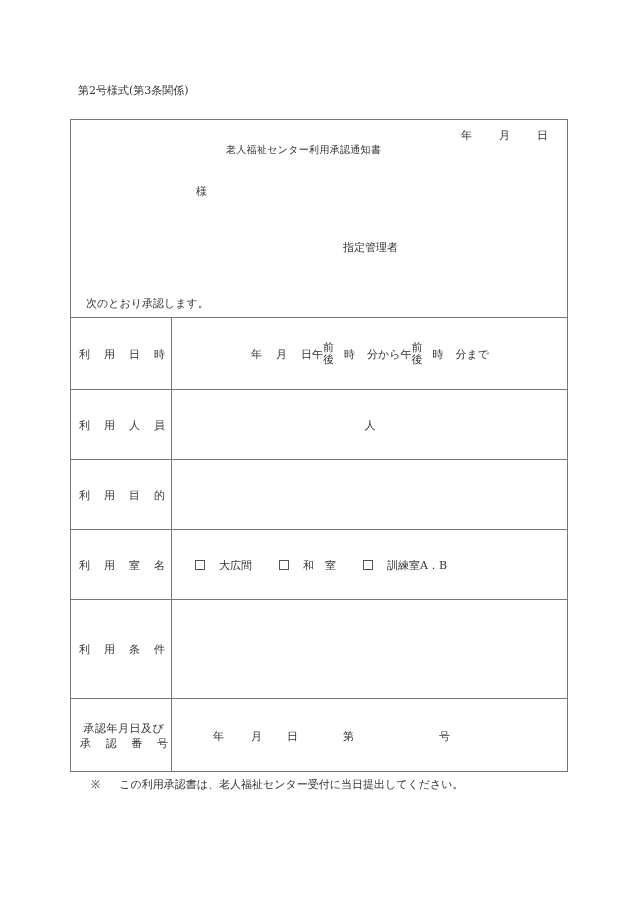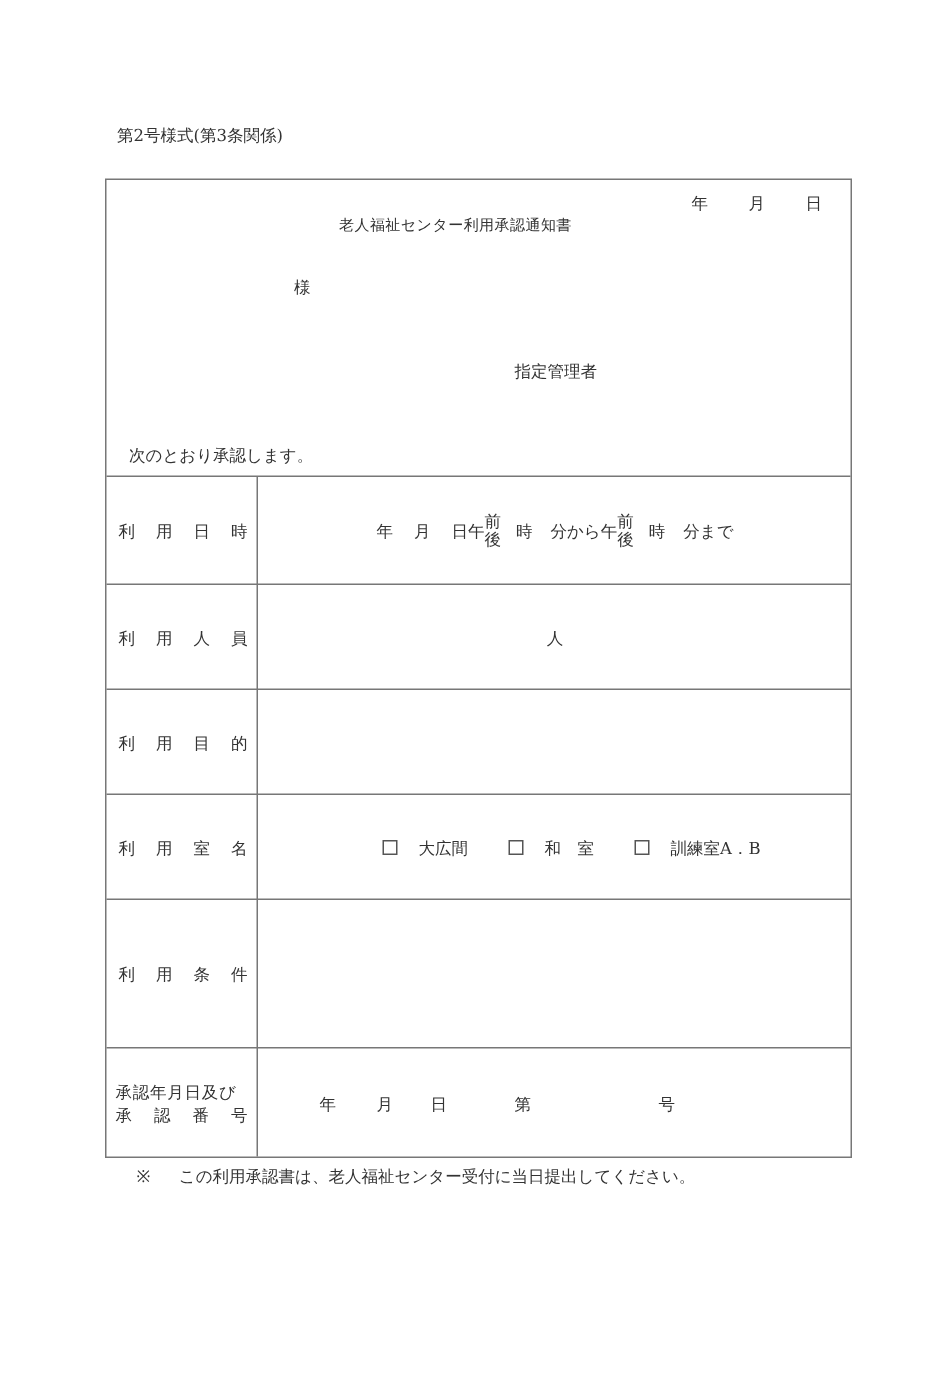--- a/index.html
+++ b/index.html
@@ -9,21 +9,21 @@
   .form-no { left:78px; top:83px; font-size:11px; }
   .title { left:226px; top:103px; font-size:10px; letter-spacing:0.3px;margin-top:40px; }
   .frame { position:absolute; left:70px; top:119px; width:498px; height:653px;
            border:1.5px solid #777; box-sizing:border-box; }
   .hline { position:absolute; left:0; width:100%; height:0; border-top:1.5px solid #777; }
   .vline { position:absolute; top:198px; bottom:0; left:100px; width:0; border-left:1.5px solid #777; }
   .label { position:absolute; left:0; width:100px; display:flex; align-items:center; }
   .label span.spaced { display:flex; justify-content:space-between; width:86px; margin-left:8px; }
   .cell { position:absolute; left:102px; right:0; display:flex; align-items:center; }
   .ruby { display:inline-flex; flex-direction:column; line-height:12px; vertical-align:middle; font-size:11px; }
-  .rooms { flex-direction:column; align-items:center; padding-left:22px; }
+  .rooms { flex-direction:column; align-items:flex-start; padding-left:22px; }
   .room-row { display:flex; height:28px; align-items:center; }
   .room { display:flex; align-items:center; }
   .box { display:inline-block; width:8px; height:8px; border:1px solid #555; margin-right:14px; }
   .note { left:91px; top:776px; font-size:11px; }
 </style>
 </head>
 <body>
 
 <div class="abs form-no">第2号様式(第3条関係)</div>
 <div class="abs title">老人福祉センター利用承認通知書</div>
@@ -133,21 +133,21 @@
     <span class="spaced">
         <span>利</span>
         <span>用</span>
         <span>条</span>
         <span>件</span>
       </span>
   </div>
   <div class="cell" style="top:480px; height:99px;"></div>
   <div class="hline" style="top:578px;"></div>
 
-  <div class="label" style="top:579px; height:74px; flex-direction:column; justify-content:center; align-items:flex-start;">
+  <div class="label" style="top:579px; height:74px; flex-direction:column; justify-content:center; align-items:center;">
     <span style="margin-left:6px; letter-spacing:0.5px;">承認年月日及び</span>
     <span class="spaced" style="width:88px; margin-left:6px;">
         <span>承</span>
         <span>認</span>
         <span>番</span>
         <span>号</span>
       </span>
   </div>
   <div class="cell" style="top:579px; height:74px;">
     <span class="abs" style="left:40px;">年</span>

